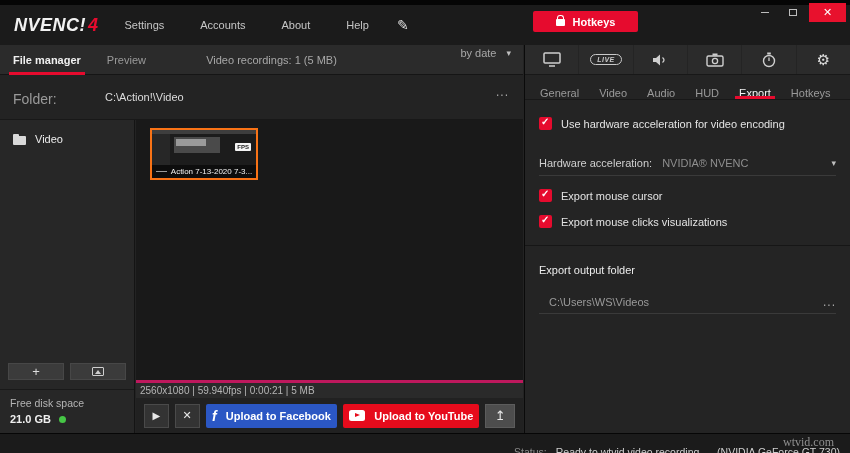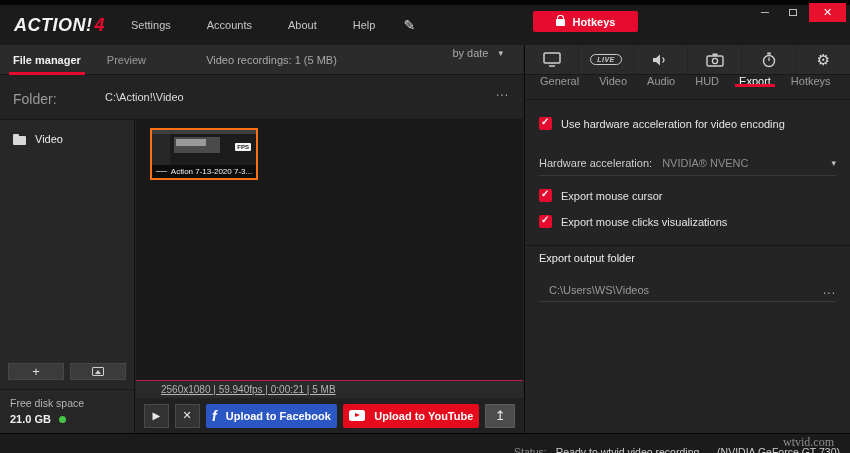--- a/index.html
+++ b/index.html
@@ -28,21 +28,21 @@
   .close-btn::after { content:"✕"; }
 
   
   .left-tabbar { position:absolute; left:0; top:45px; width:523px; height:30px; background:#2b2b2b; border-bottom:1px solid #151515; }
   .fm-tabs { position:absolute; left:0; top:0; height:30px; display:flex; }
   .fm-tab { display:flex; align-items:center; padding:0 13px; font-size:11px; position:relative; cursor:pointer; }
   .fm-tab.active { color:#f0f0f0; font-weight:bold; }
   .fm-tab.active::after { content:""; position:absolute; left:9px; right:9px; bottom:0; height:3px; background:#e60b2e; }
   .fm-tab.inactive { color:#9a9a9a; }
   .recordings-summary { position:absolute; left:130px; right:110px; top:0; height:30px; line-height:30px; text-align:center; font-size:11px; color:#a8a8a8; }
-  .sort-control { position:absolute; right:20px; top:0; height:16px; display:flex; align-items:center; gap:10px; color:#a8a8a8; font-size:11px; cursor:pointer;justify-content:center; }
+  .sort-control { position:absolute; right:12px; top:0; height:16px; display:flex; align-items:center; gap:10px; color:#a8a8a8; font-size:11px; cursor:pointer;justify-content:center; }
   .chevron-down { font-size:9px; color:#bfbfbf; }
   .chevron-down::after { content:"▾"; }
 
   
   .folder-row { position:absolute; left:0; top:75px; width:523px; height:45px; background:#232323; border-bottom:1px solid #181818; }
   .folder-label { position:absolute; left:13px; top:16px; font-size:14px; color:#9a9a9a; }
   .folder-path { position:absolute; left:105px; top:16px; font-size:11px; color:#dcdcdc; }
   .browse-dots { color:#aaa; font-size:12px; letter-spacing:1px; cursor:pointer; }
   .folder-row .browse-dots { position:absolute; right:14px; top:10px; }
 
@@ -69,21 +69,21 @@
   .thumb { position:absolute; left:14px; top:8px; width:108px; height:52px; border:2px solid #f97316; background:#0d0d0d; cursor:pointer; }
   .thumb-img { position:absolute; left:0; top:0; right:0; height:35px; background:#1c1c1c; overflow:hidden; }
   .ti-top { position:absolute; left:0; top:0; right:0; height:4px; background:#3e3e3e; }
   .ti-side { position:absolute; left:0; top:4px; width:18px; bottom:0; background:#272727; }
   .ti-block { position:absolute; left:22px; top:7px; width:46px; height:16px; background:#4a4a4a; }
   .ti-block2 { position:absolute; left:24px; top:9px; width:30px; height:7px; background:#9a9a9a; }
   .fps-badge { position:absolute; right:5px; top:13px; background:#f5f5f5; color:#222; font-size:6px; font-weight:bold; padding:0 2px; border-radius:1px; line-height:8px; }
   .thumb-caption { position:absolute; left:0; right:0; bottom:2px; display:flex; align-items:center; justify-content:center; gap:4px; }
   .caption-line { width:11px; height:1px; background:#9a9a9a; }
   .thumb-caption .cap-text { color:#f0f0f0; font-size:8px; white-space:nowrap; }
-  .file-info { height:18px; background:#2a2a2a; border-top:1px solid #be185d; display:flex; align-items:center; padding:0 25px; color:#b5b5b5; font-size:10px;text-decoration:underline; }
+  .file-info { height:18px; background:#2a2a2a; border-top:3px solid #be185d; display:flex; align-items:center; padding:0 4px; color:#b5b5b5; font-size:10px; }
   .file-actions { height:35px; background:#212121; display:flex; align-items:center; gap:6px; padding:0 8px; }
   .icon-btn { width:25px; height:24px; background:#333; border:1px solid #4a4a4a; color:#e8e8e8; display:flex; align-items:center; justify-content:center; font-size:10px; cursor:pointer; }
   .play-glyph::after { content:"▶"; }
   .delete-glyph::after { content:"✕"; font-size:11px; }
   .fb-btn { width:133px; height:24px; background:#2b57c4; border:none; border-radius:2px; color:#fff; display:flex; align-items:center; justify-content:center; gap:9px; font-size:11px; font-weight:bold; font-family:inherit; cursor:pointer; }
   .fb-f { font-size:14px; font-weight:bold; font-style:italic; line-height:1; }
   .fb-f::after { content:"f"; }
   .yt-btn { width:137px; height:24px; background:#e60b1c; border:none; border-radius:2px; color:#fff; display:flex; align-items:center; justify-content:center; gap:9px; font-size:11px; font-weight:bold; font-family:inherit; cursor:pointer; }
   .yt-icon { position:relative; width:16px; height:11px; background:#fff; border-radius:2.5px; }
   .yt-icon::after { content:""; position:absolute; left:6px; top:2.7px; border-left:5px solid #e60b1c; border-top:2.8px solid transparent; border-bottom:2.8px solid transparent; }
@@ -91,54 +91,54 @@
   .upload-glyph::after { content:"↥"; }
 
   
   .right-panel { position:absolute; left:524px; top:45px; width:326px; height:388px; background:#242424; border-left:1px solid #0a0a0a; }
   .icon-bar { height:30px; background:#2b2b2b; display:flex; border-bottom:1px solid #181818; }
   .icon-cell { flex:1; display:flex; align-items:center; justify-content:center; border-right:1px solid #242424; cursor:pointer; }
   .icon-cell:last-child { border-right:none; }
   .live-badge { border:1px solid #c9c9c9; border-radius:7px; color:#c9c9c9; font-size:7px; font-weight:bold; font-style:italic; padding:1px 6px; letter-spacing:.5px; }
   .gear-glyph { color:#dcdcdc; font-size:15px; }
   .gear-glyph::after { content:"⚙"; }
-  .settings-tabs { height:25px; display:flex; align-items:flex-start; border-bottom:1px solid #181818; padding-left:5px; }
+  .settings-tabs { height:25px; display:flex; align-items:flex-end; border-bottom:1px solid #181818; padding-left:5px; }
   .stab { display:flex; align-items:center; padding:0 10px; font-size:11px; color:#9a9a9a; position:relative; cursor:pointer; }
   .stab.active { color:#f2f2f2; }
   .stab.active::after { content:""; position:absolute; left:6px; right:6px; bottom:0; height:3px; background:#e60b2e; }
   .settings-body { padding:4px 14px 0; }
   .check-row { display:flex; align-items:center; gap:9px; margin-top:13px; cursor:pointer; }
   .checkbox { width:13px; height:13px; background:#e60b2e; border-radius:2px; position:relative; flex:none; }
   .checkbox::after { content:"✓"; position:absolute; left:2px; top:-1px; color:#fff; font-size:10px; font-weight:bold; }
   .check-label { color:#e3e3e3; font-size:11px; }
   .hw-row { display:flex; align-items:center; margin-top:20px; height:26px; border-bottom:1px solid #3a3a3a; cursor:pointer; }
   .hw-label { color:#cfcfcf; font-size:11px; }
   .hw-value { color:#8f8f8f; font-size:11px; margin-left:10px; flex:1; }
   .section-divider { height:1px; background:#161616; margin:17px -14px 0; }
-  .section-header { color:#ececec; font-size:11px; margin-top:6px; }
+  .section-header { color:#ececec; font-size:11px; margin-top:18px; }
   .path-row { display:flex; align-items:center; margin-top:14px; height:24px; border-bottom:1px solid #3a3a3a; }
   .path-value { color:#9a9a9a; font-size:11px; flex:1; padding-left:10px; }
 
   
   .statusbar { position:absolute; left:0; top:433px; width:850px; height:20px; background:#1b1b1b; border-top:1px solid #060606; display:flex; align-items:center; padding:18px 10px; gap:9px;justify-content:flex-end; }
   .status-label { color:#8a8a8a; font-size:10.5px; }
   .status-message { color:#cfcfcf; font-size:10.5px; }
   .status-gpu { color:#cfcfcf; font-size:10.5px; }
   .watermark { position:absolute; right:16px; top:435px; color:#8f8f8f; font-size:12px; font-family:"Liberation Serif", serif; }
 </style>
 </head>
 <body>
 
 <div class="app">
 
   <div class="top-strip"></div>
 
   <div class="titlebar">
     <div class="logo">
-      <span>ACTION!</span><span class="accent">4</span>
+      <span>NVENC!</span><span class="accent">4</span>
     </div>
     <div class="menu">
       <span class="menu-item">Settings</span>
       <span class="menu-item">Accounts</span>
       <span class="menu-item">About</span>
       <span class="menu-item">Help</span>
     </div>
     <span class="pen-icon">✎</span>
     <button class="activate-btn">
       <span class="lock-icon"></span>

